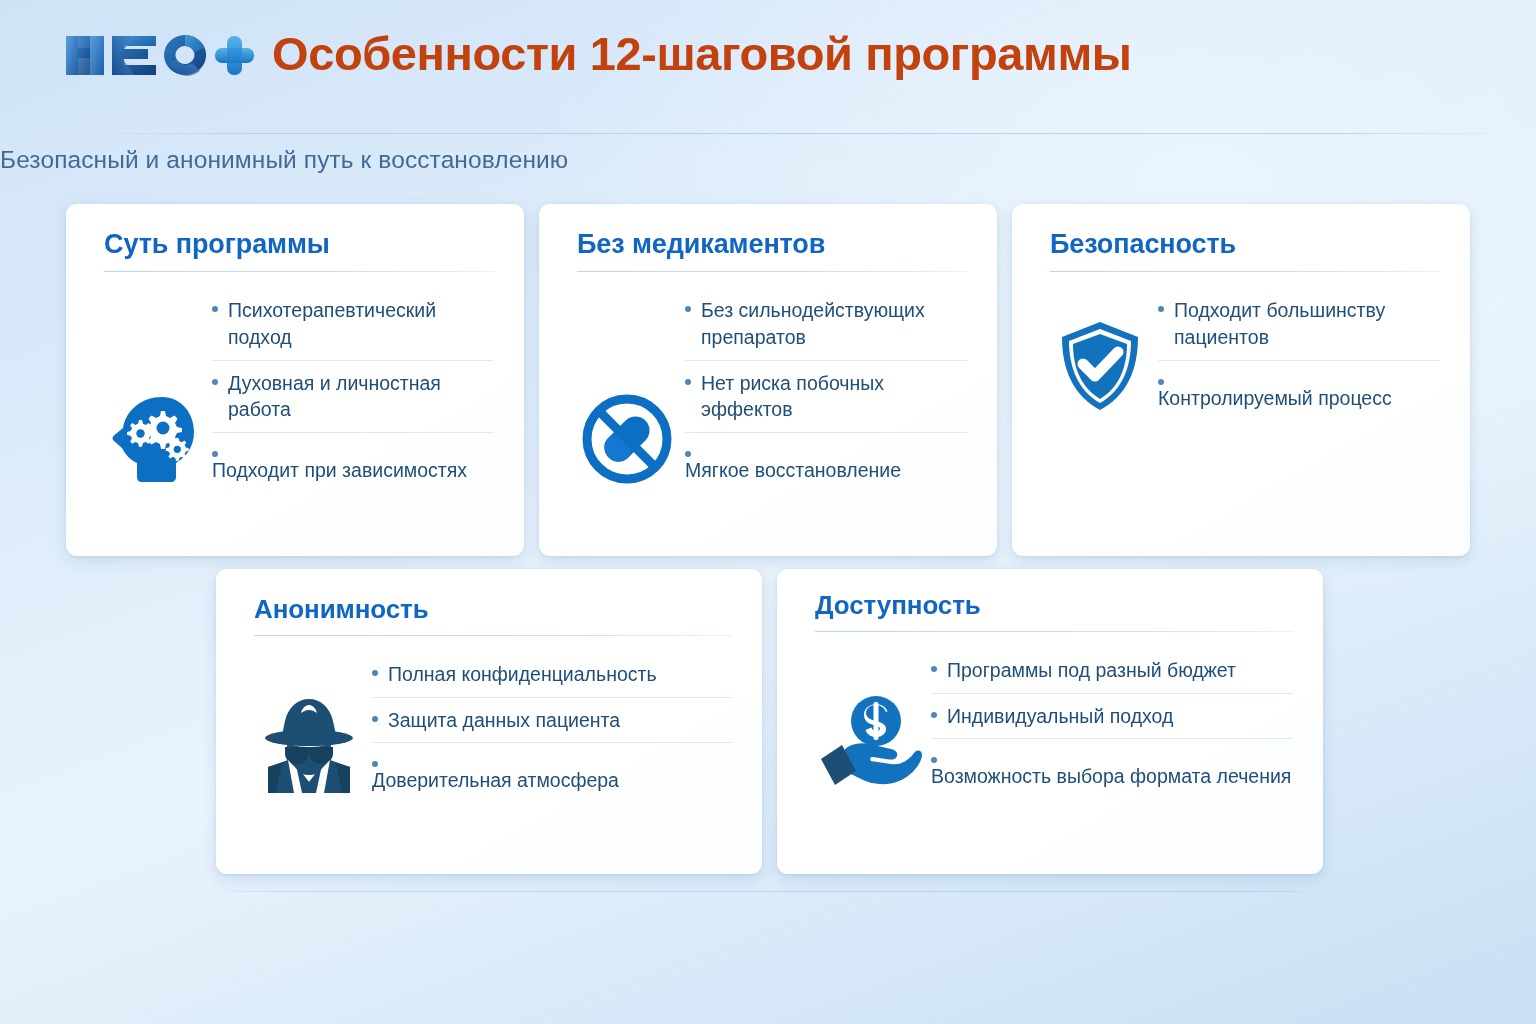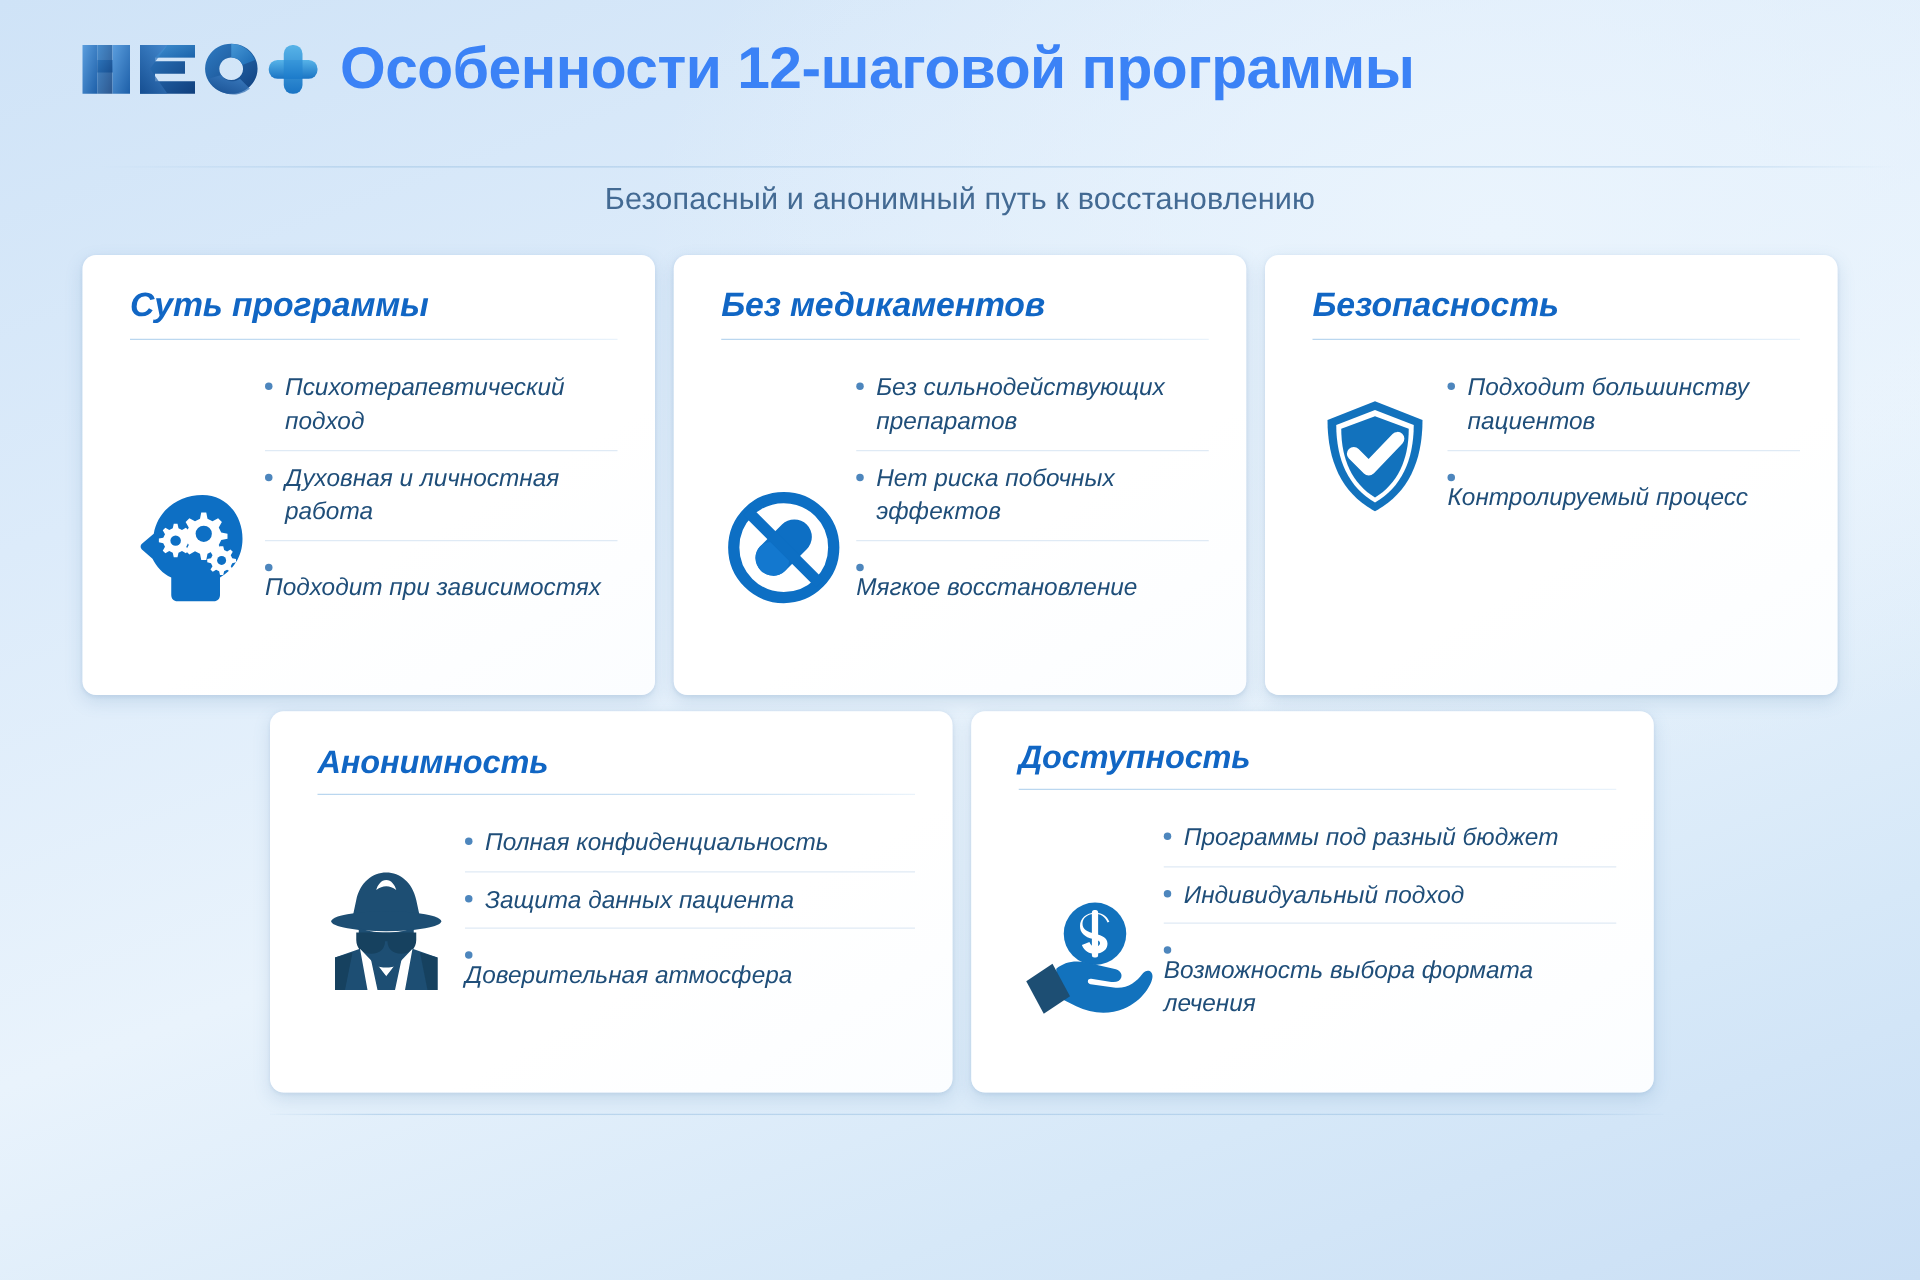--- a/index.html
+++ b/index.html
@@ -33,54 +33,53 @@
   }
   .logo {
     width: 192px;
     height: 54px;
     flex: 0 0 auto;
     margin-right: 16px;
   }
   .page-title {
     font-size: 47px;
     font-weight: 700;
-    color: #3b82f6;
+    color: #c2410c;
     letter-spacing: -0.4px;
     white-space: nowrap;
     line-height: 1;
     padding-bottom: 4px;
   }
   .header-rule {
     position: absolute;
     left: 78px;
     top: 133px;
     width: 1440px;
     height: 1px;
     background: linear-gradient(to right, rgba(150,190,225,0.00) 0%, rgba(150,190,225,0.55) 14%, rgba(150,190,225,0.55) 88%, rgba(150,190,225,0.00) 100%);
   }
   .subtitle {
     position: absolute;
     left: 0;
     top: 146px;
     width: 1536px;
-    text-align: center;
+    text-align: left;
     font-size: 24.5px;
     color: #436a93;
     letter-spacing: 0.1px;
   }
 
   
   .card {
     position: absolute;
     background: linear-gradient(150deg, #ffffff 0%, #ffffff 62%, #fbfdff 100%);
     border-radius: 11px;
     box-shadow: 0 5px 14px rgba(80,125,170,0.18), 0 1px 3px rgba(80,125,170,0.12);
     box-sizing: border-box;
     padding: 26px 30px 20px 38px;
-    font-style: italic;
   }
   .card-title {
     font-size: 27px;
     font-weight: 700;
     color: #1166c4;
     line-height: 1.1;
     letter-spacing: -0.1px;
   }
   .card-title-rule {
     margin-top: 11px;

